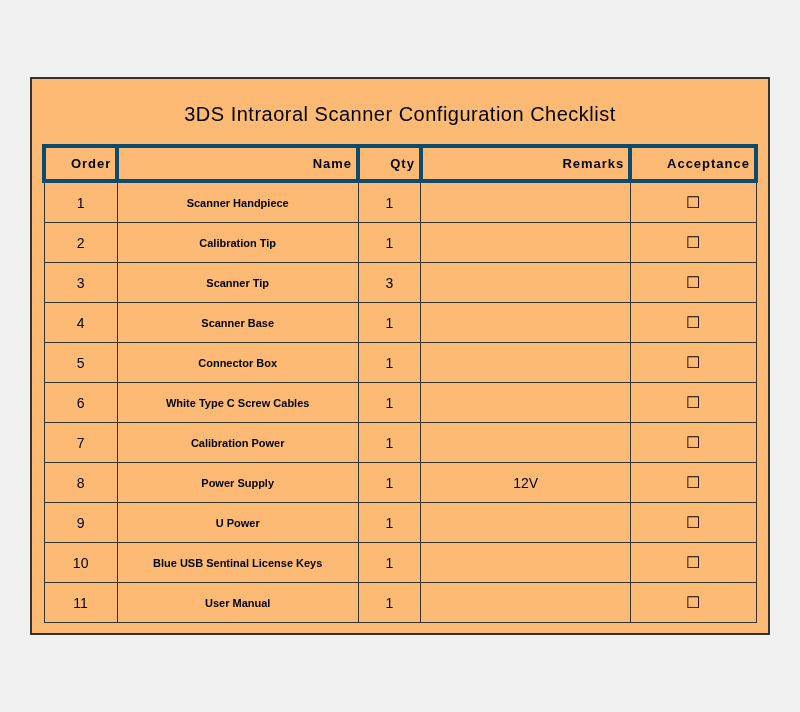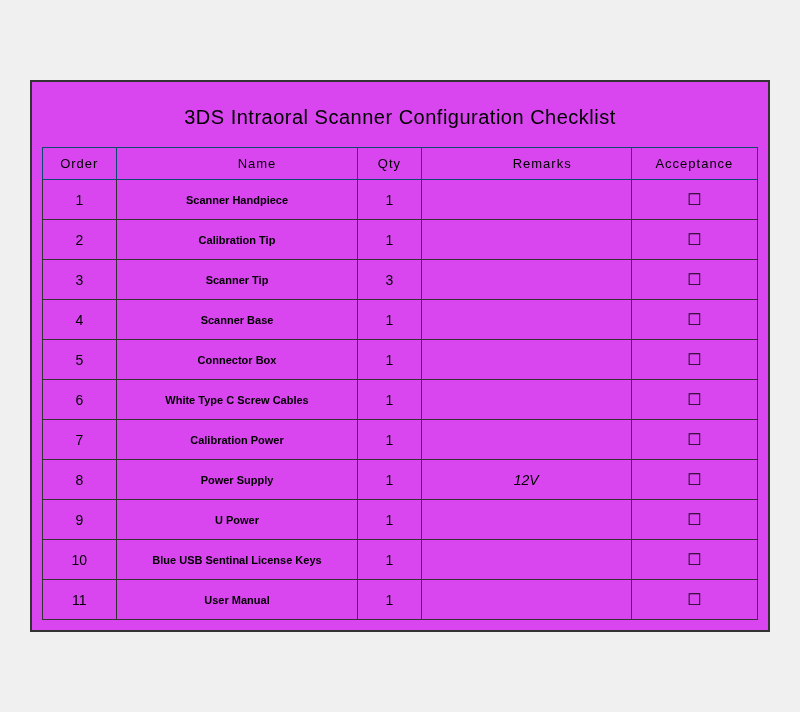--- a/index.html
+++ b/index.html
@@ -11,45 +11,45 @@
     body {
       background: #f0f0f0;
       display: flex;
       justify-content: center;
       align-items: center;
       min-height: 100vh;
       font-family: Arial, sans-serif;
     }
 
     .checklist-container {
-      background: #d946ef;
+      background: #fdba74;
       border: 2px solid #333;
       width: 740px;
       padding: 10px;
     }
 
     .checklist-title {
       text-align: center;
       font-size: 20px;
       font-weight: normal;
       padding: 14px 10px 18px;
       letter-spacing: 0.5px;
     }
 
     table {
       width: 100%;
       border-collapse: collapse;
       font-size: 14px;
     }
 
     thead tr th {
-      border: 1px solid #0c4a6e;
+      border: 4px solid #0c4a6e;
       padding: 8px 4px;
-      font-weight: normal;
-      text-align: center;
+      font-weight: bold;
+      text-align: right;
       font-size: 13px;
       letter-spacing: 1px;
     }
 
     tbody tr td {
       border: 1px solid #333;
       padding: 10px 6px;
       text-align: center;
       vertical-align: middle;
     }
@@ -57,21 +57,20 @@
     .td-name {
       font-weight: bold;
       font-size: 11px;
     }
 
     .checkbox-cell {
       font-size: 16px;
     }
 
     .remarks-cell {
-      font-style: italic;
       margin-left: 28px;
     }
   </style>
 </head>
 <body>
 
 <div class="checklist-container">
   <div class="checklist-title">3DS Intraoral Scanner Configuration Checklist</div>
   <table>
     <thead>

